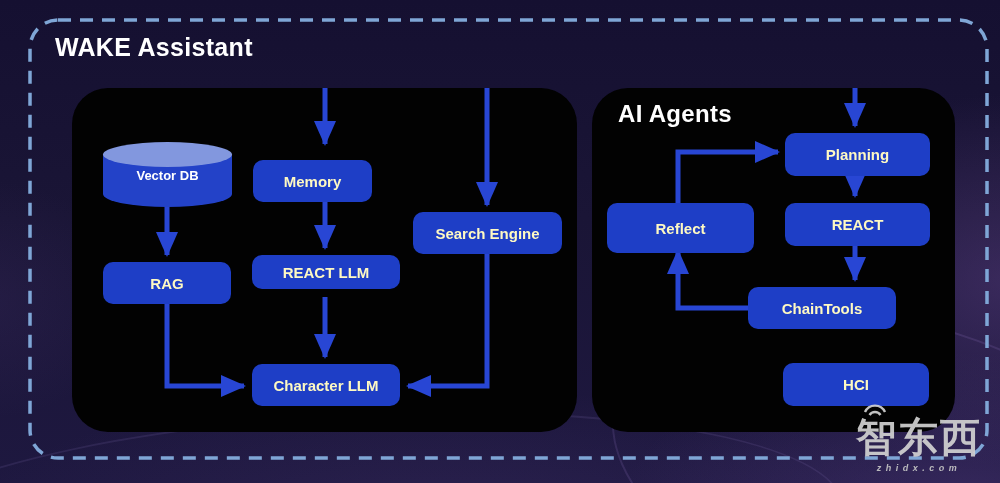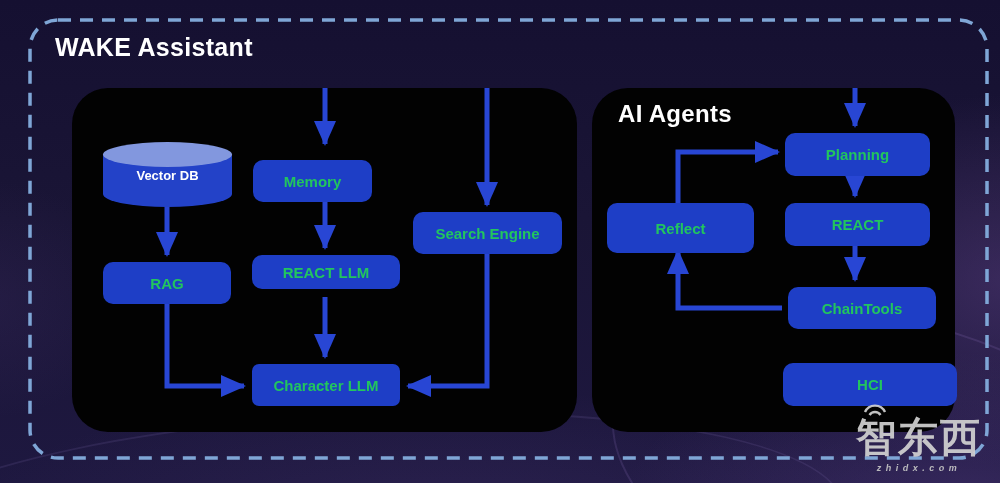--- a/index.html
+++ b/index.html
@@ -18,32 +18,32 @@
   .swirl-2{right:-170px;bottom:-140px;width:560px;height:300px;border:2px solid rgba(160,130,210,0.16);transform:rotate(14deg);}
   .overlay{position:absolute;left:0;top:0;width:1000px;height:483px;pointer-events:none;z-index:3;}
   .panel{position:absolute;background:#020202;border-radius:36px;z-index:1;}
   #panel-wake{left:72px;top:88px;width:505px;height:344px;}
   #panel-agents{left:592px;top:88px;width:363px;height:344px;}
   .main-title{position:absolute;left:55px;top:33px;font-size:25px;font-weight:700;color:#ffffff;z-index:4;letter-spacing:0.3px;text-align:right;}
   .agents-title{position:absolute;left:618px;top:100px;font-size:24px;font-weight:700;color:#ffffff;z-index:4;letter-spacing:0.3px;}
   .node{
     position:absolute;background:#1e3ec6;border-radius:10px;z-index:4;
     display:flex;align-items:center;justify-content:center;
-    color:#22c55e;font-weight:700;font-size:15px;
+    color:#fef9c3;font-weight:700;font-size:15px;
   }
   #n-memory{left:253px;top:160px;width:119px;height:42px;}
   #n-search{left:413px;top:212px;width:149px;height:42px;}
   #n-rag{left:103px;top:262px;width:128px;height:42px;}
   #n-reactllm{left:252px;top:255px;width:148px;height:34px;}
-  #n-character{left:252px;top:364px;width:148px;height:42px;border-radius:7px;}
+  #n-character{left:252px;top:364px;width:148px;height:42px;}
   #n-planning{left:785px;top:133px;width:145px;height:43px;}
   #n-react{left:785px;top:203px;width:145px;height:43px;}
   #n-reflect{left:607px;top:203px;width:147px;height:50px;}
-  #n-chaintools{left:788px;top:287px;width:148px;height:42px;}
-  #n-hci{left:783px;top:363px;width:174px;height:43px;}
+  #n-chaintools{left:748px;top:287px;width:148px;height:42px;}
+  #n-hci{left:783px;top:363px;width:146px;height:43px;}
   
   .cylinder{position:absolute;left:103px;top:142px;width:129px;height:65px;z-index:4;}
   .cyl-body{position:absolute;left:0;right:0;top:12px;bottom:0;background:#2342c8;border-radius:0 0 65px 65px / 0 0 13px 13px;}
   .cyl-top{position:absolute;left:0;right:0;top:0;height:25px;background:#8297de;border-radius:50%;}
   .cyl-label{position:absolute;left:0;right:0;top:26px;text-align:center;color:#fff;font-weight:700;font-size:13px;}
   
   .watermark{position:absolute;right:18px;bottom:10px;z-index:6;text-align:center;color:#d2d2d2;opacity:0.92;}
   .wm-wifi{position:absolute;left:6px;top:-12px;}
   .wm-logo{font-size:40px;font-weight:700;line-height:44px;letter-spacing:2px;font-family:Liberation Sans, sans-serif;}
   .wm-site{font-size:9px;font-weight:700;font-style:italic;letter-spacing:4.5px;color:#c6c6c6;margin-top:4px;}

